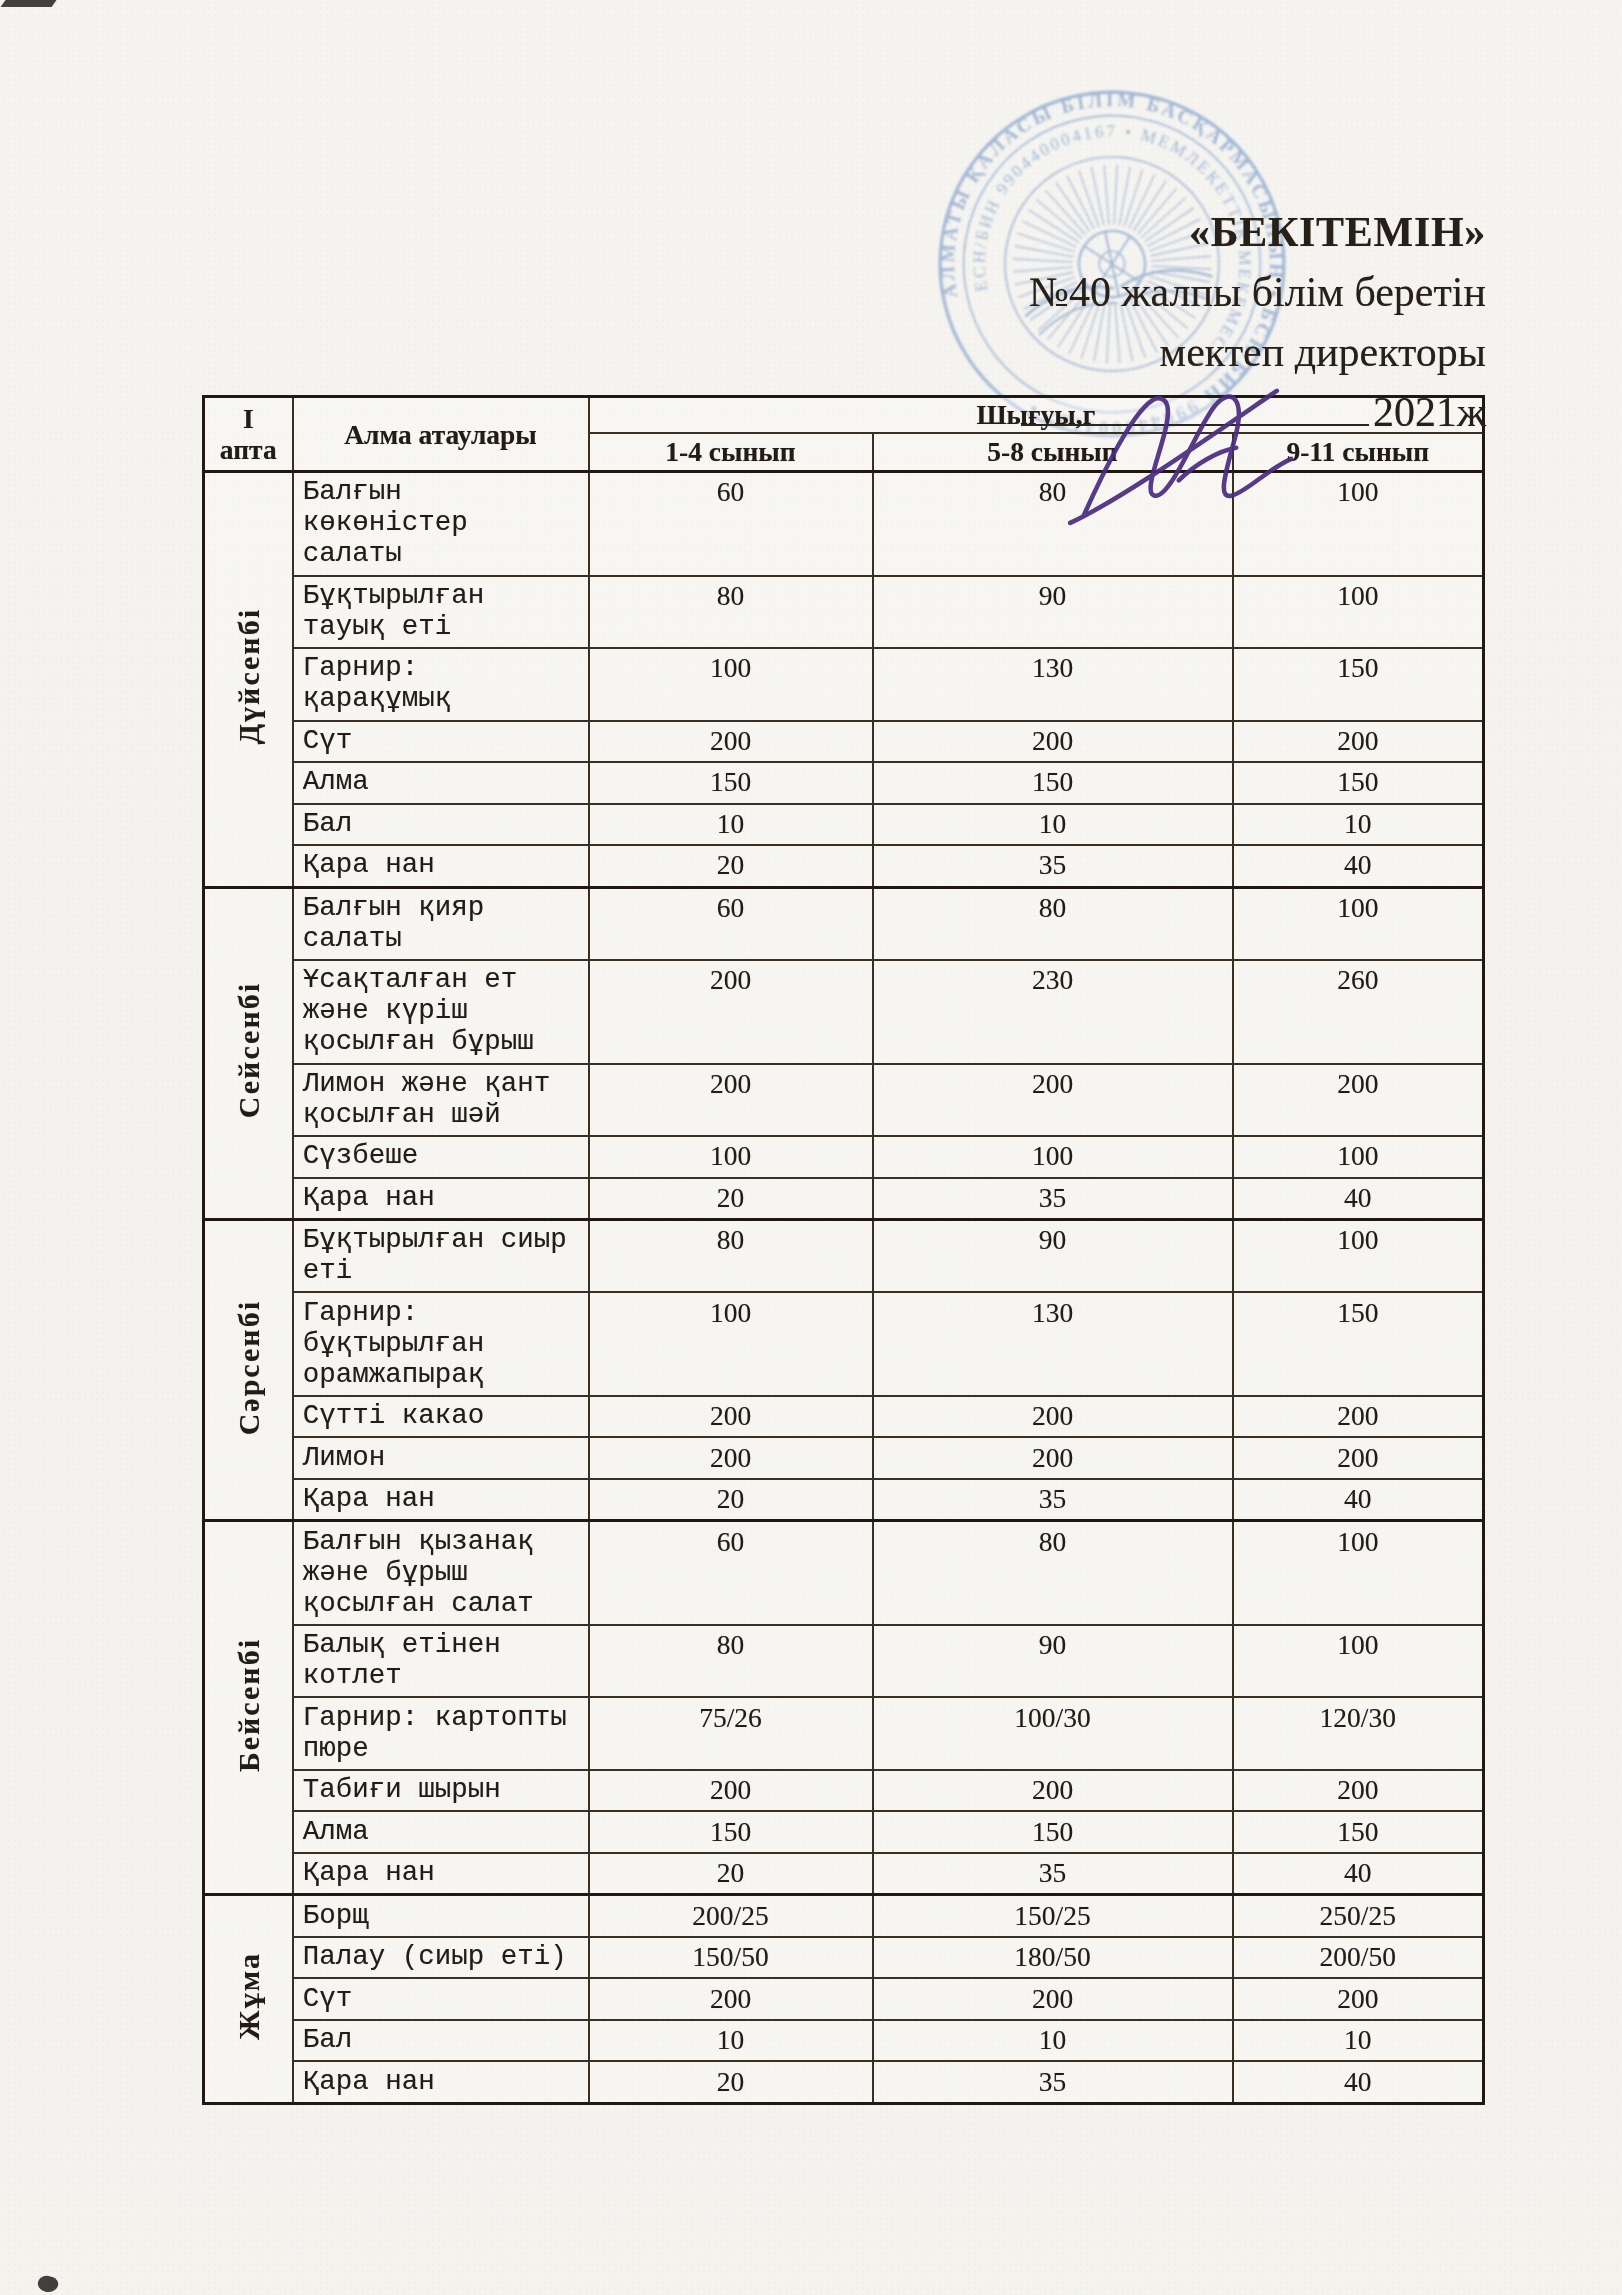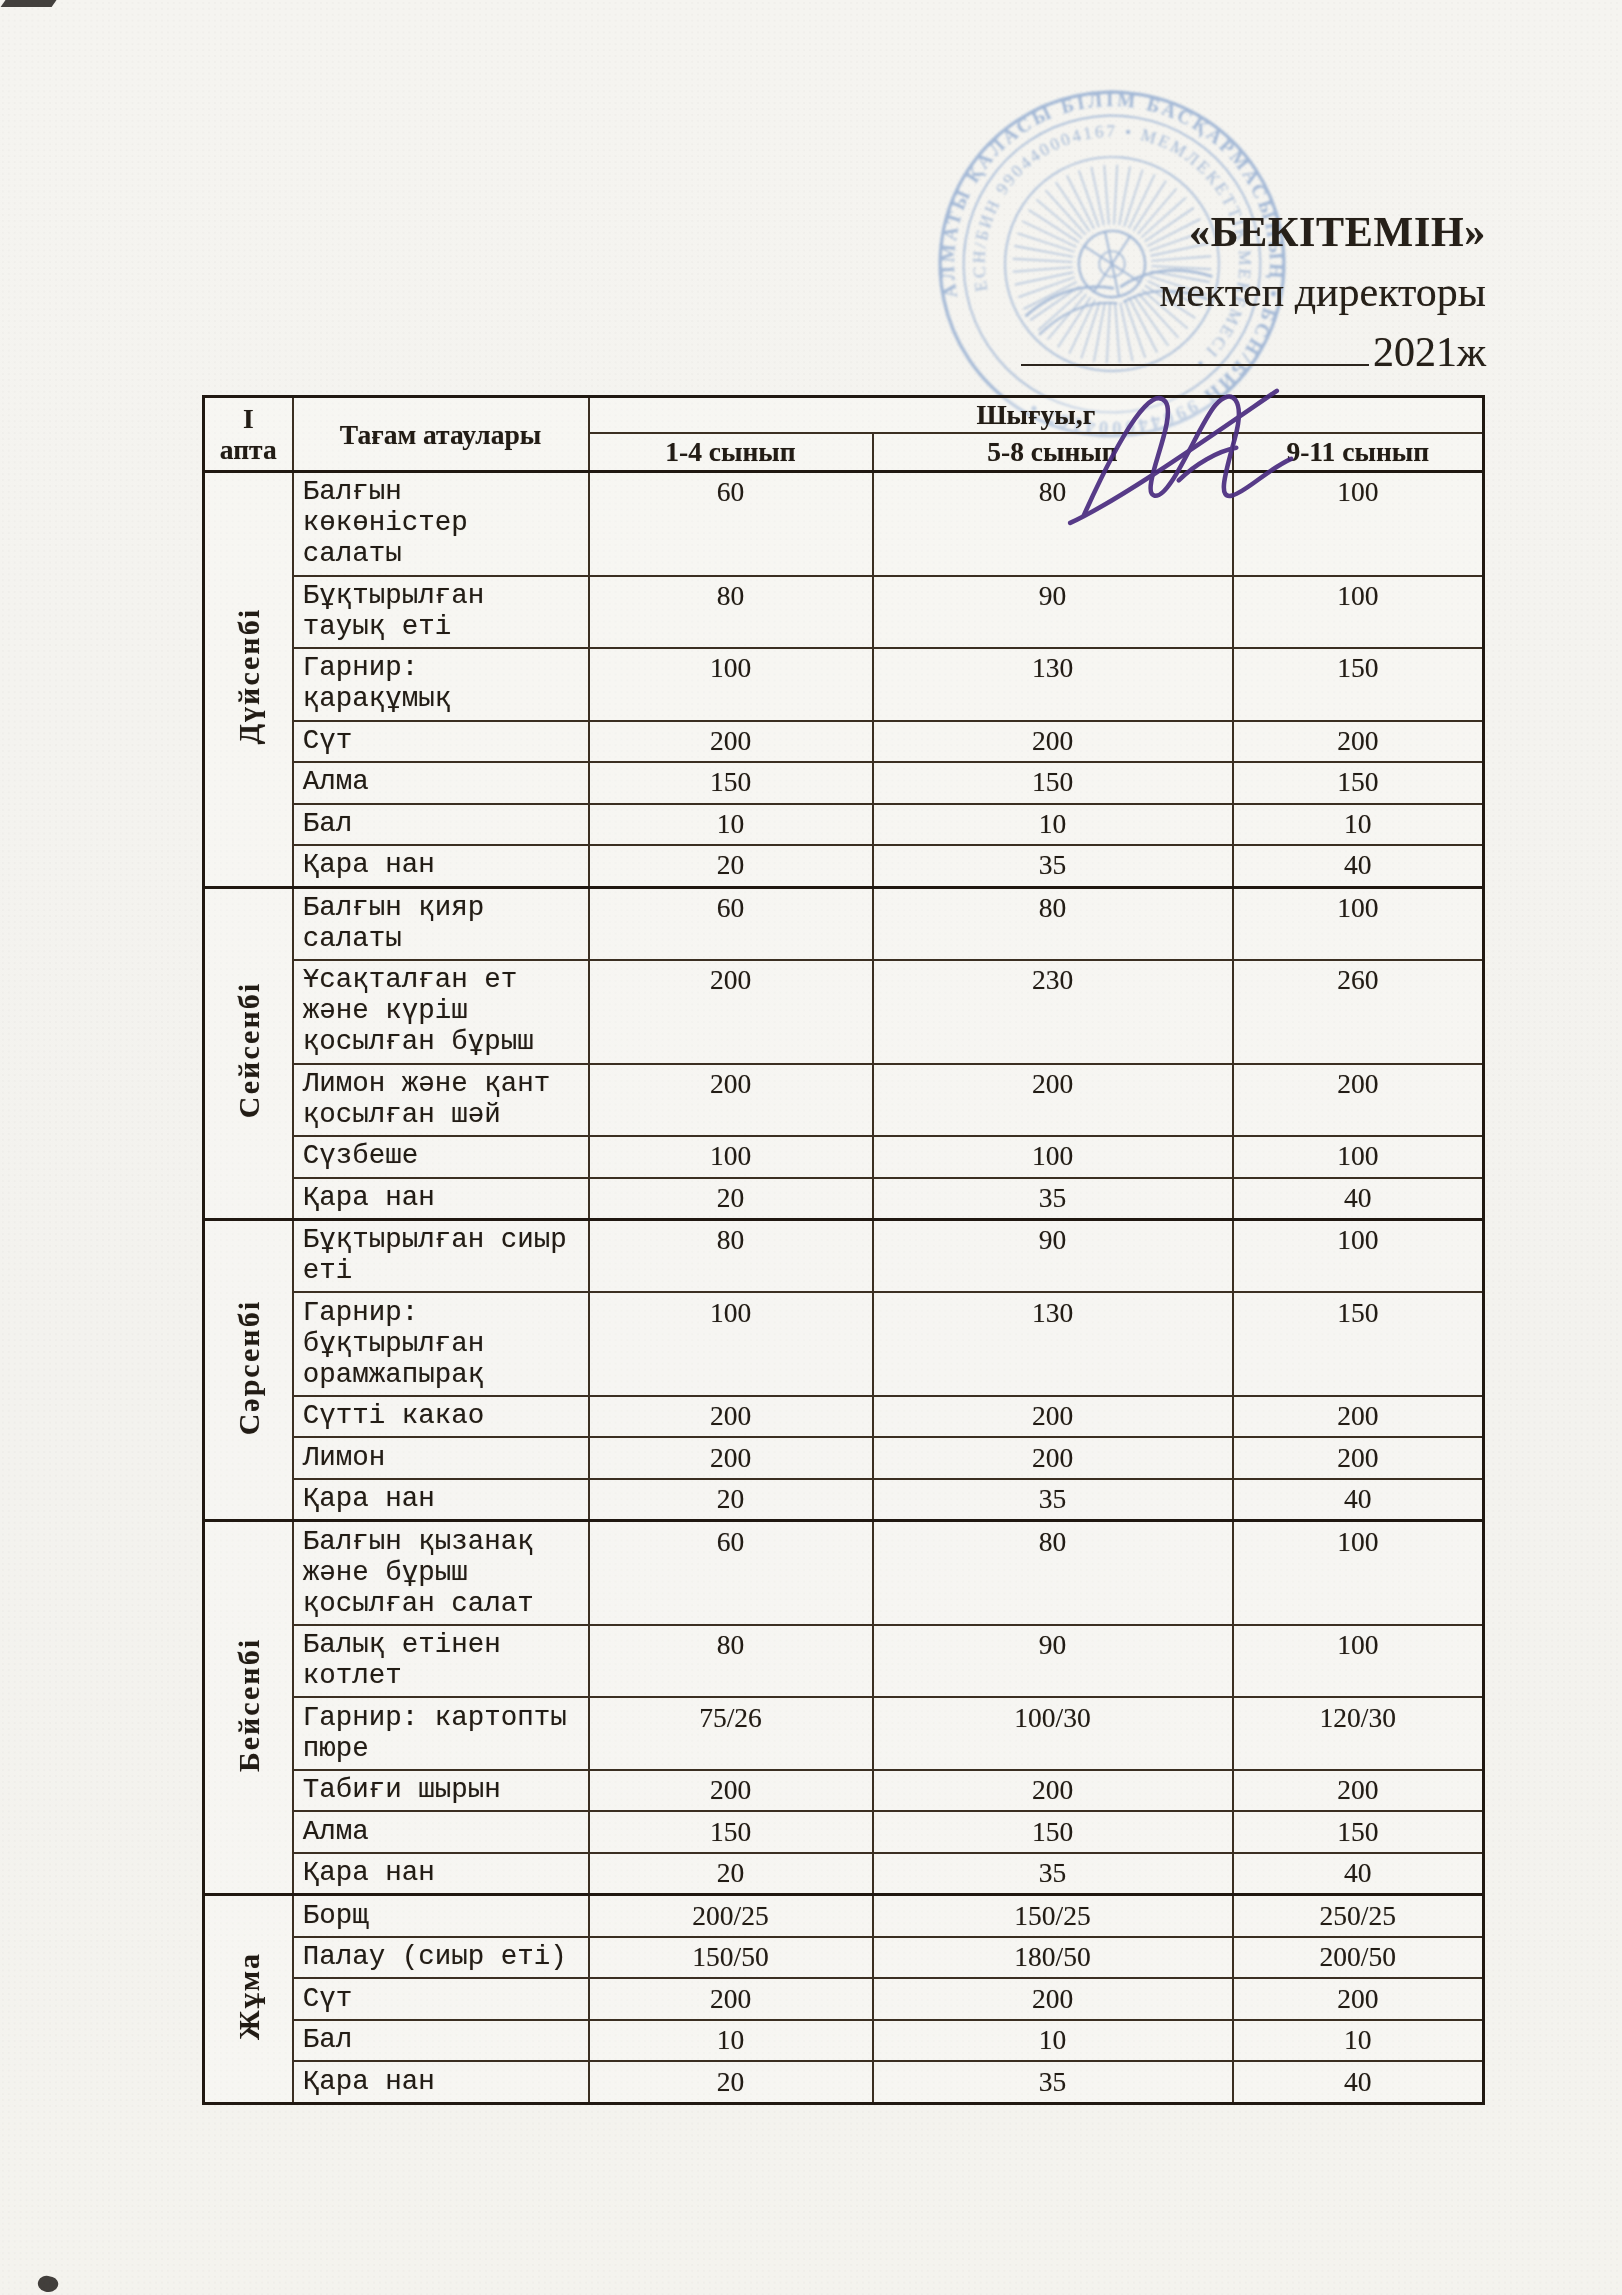--- a/index.html
+++ b/index.html
@@ -172,20 +172,21 @@
         <textPath href="#ringOuterPath" startOffset="0">АЛМАТЫ ҚАЛАСЫ БІЛІМ БАСҚАРМАСЫНЫҢ • БСН/БИН 990440004167 •</textPath>
       </text>
       <text font-size="27" letter-spacing="4" fill="#6f93c6" stroke="none" font-family="Liberation Serif, DejaVu Serif, serif">
         <textPath href="#ringInnerPath" startOffset="0">ЕСН/БИН 990440004167 • МЕМЛЕКЕТТІК МЕКЕМЕСІ •</textPath>
       </text>
     </g>
   </svg>
 
   <div class="approval">
     <div class="t-bold">«БЕКІТЕМІН»</div>
+    <div>№40 жалпы білім беретін</div>
     <div>мектеп директоры</div>
     <div>
       <span class="sig-line"></span><span>2021ж</span>
     </div>
   </div>
 
   <svg class="signature" viewBox="0 0 500 260">
     <g stroke="#4a2c80" stroke-width="7" fill="none" stroke-linecap="round" opacity=".92">
       <path d="M 35 228 C 95 95, 140 28, 160 55 C 178 82, 120 190, 142 198 C 166 208, 210 90, 236 60 C 262 30, 282 52, 266 110 C 252 162, 238 205, 262 198 C 284 192, 316 158, 352 142"></path>
       <path d="M 14 240 C 90 205, 225 110, 330 38"></path>
@@ -200,21 +201,21 @@
       <col style="width:284px">
       <col style="width:360px">
       <col style="width:251px">
     </colgroup>
     <thead>
       <tr>
         <th rowspan="2" class="week-cell">
           <span>I</span>
           <span>апта</span>
         </th>
-        <th rowspan="2">Тағам атаулары</th>
+        <th rowspan="2">Алма атаулары</th>
         <th colspan="3" class="output-head">Шығуы,г</th>
       </tr>
       <tr class="subrow">
         <th>1-4 сынып</th>
         <th>5-8 сынып</th>
         <th>9-11 сынып</th>
       </tr>
     </thead>
     <tbody>
         <tr class="section-start">

